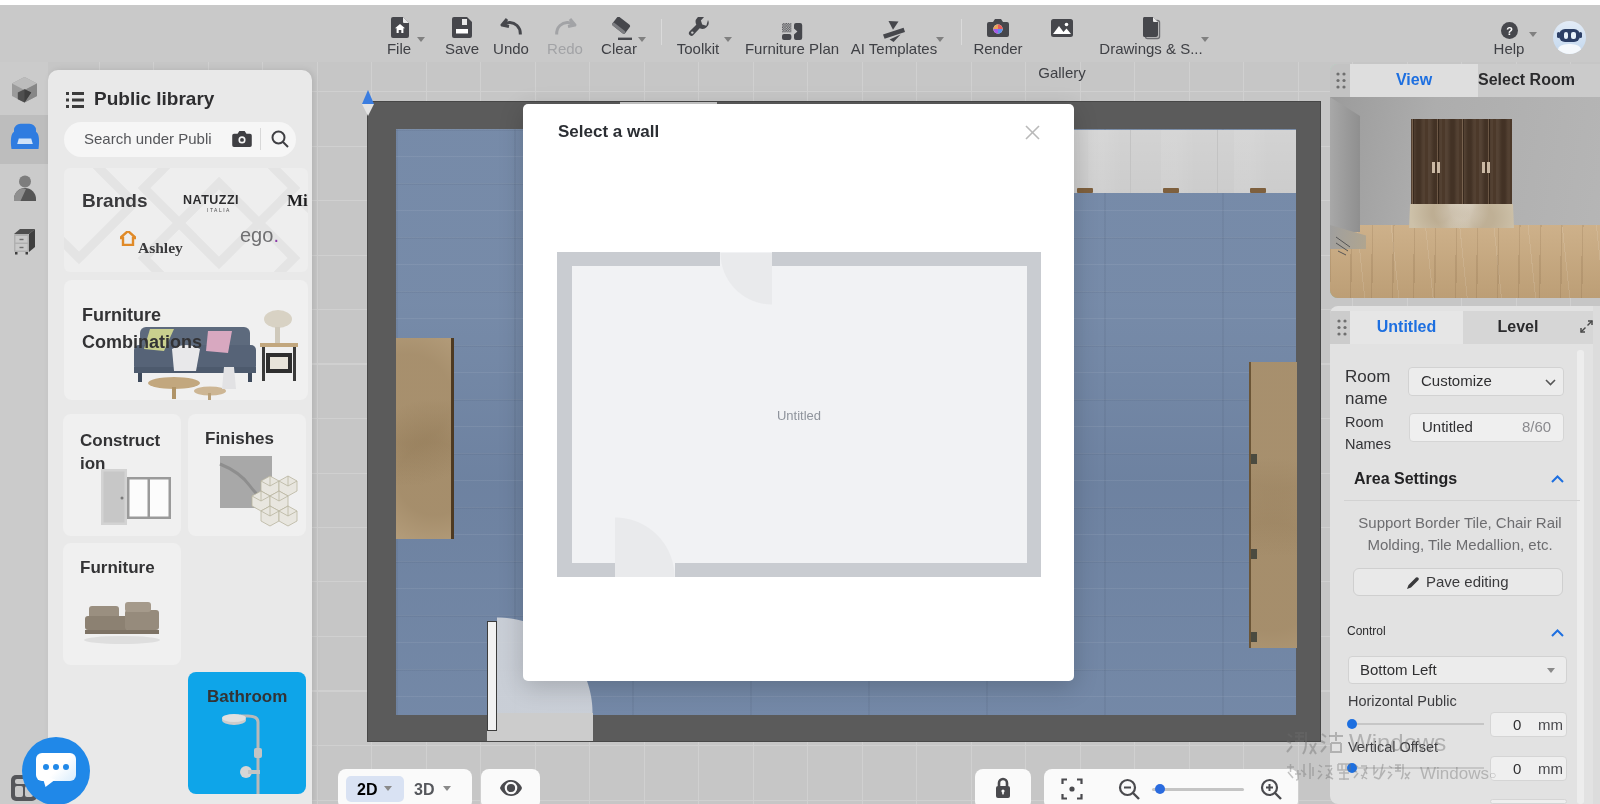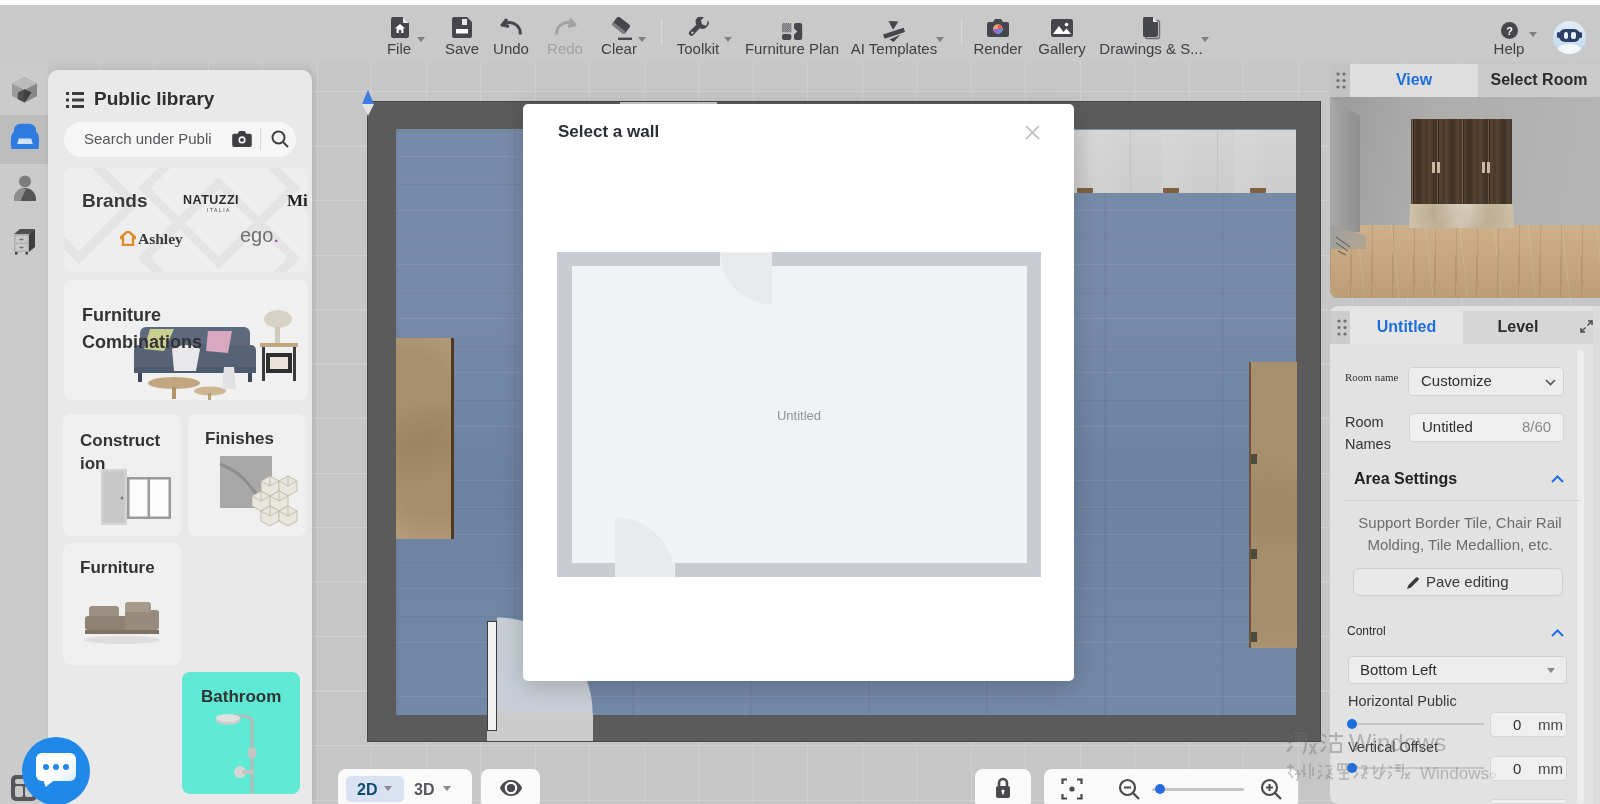--- a/index.html
+++ b/index.html
@@ -75,21 +75,21 @@
   <path d="M52 2 h12 M52 2 v6 h12 v-6 M56 2 v6 M60 2 v6 M53 11 h10 M58 9 v9 M53 17 h10"></path>
   <path d="M69 3 l3 2 M68 9 l3 1 M68 16 l4 -5 M75 4 h6 M78 7 l3 5 M81 5 l-5 12 M75 13 l6 4"></path>
   <path d="M88 3 v9 q3 -3 4 -5 M88 15 l5 2 M97 2 l-3 14 M93 17 l6 -9"></path>
   <path d="M103 4 l3 2 M102 10 l3 1 M102 17 l4 -5 M109 3 h6 M112 3 v6 M109 9 h6 M109 6 h6 M117 2 v7 M117 9 q0 6 -2 8 M119 11 l4 6 M124 10 l-5 7"></path>
 </g>
   </svg>
 <div class="abs" style="left:1420px;top:764px;z-index:60;color:rgba(110,110,110,0.40);font-size:17px;">Windows<span style="font-size:12px;">○</span></div>
 
 <div class="abs" style="left:338px;top:769px;width:134px;height:40px;background:#fafafa;border-radius:8px;"></div>
 <div class="abs" style="left:346px;top:776px;width:58px;height:26px;background:#d9e2f3;border-radius:5px;"></div>
-<div class="abs" style="left:357px;top:781px;color:#0c4a6e;font-weight:bold;font-size:16px;">2D</div>
+<div class="abs" style="left:357px;top:781px;color:#000000;font-weight:bold;font-size:16px;">2D</div>
 <div class="abs" style="left:384px;top:786px;width:0;height:0;border:4px solid transparent;border-top:5px solid #8a8a8a;"></div>
 <div class="abs" style="left:414px;top:781px;color:#55575c;font-weight:bold;font-size:16px;">3D</div>
 <div class="abs" style="left:443px;top:786px;width:0;height:0;border:4px solid transparent;border-top:5px solid #8a8a8a;"></div>
 <div class="abs" style="left:481px;top:769px;width:59px;height:40px;background:#fafafa;border-radius:8px;"></div>
 <svg class="abs" style="left:499px;top:779px;" width="24" height="18" viewBox="0 0 24 18">
     <path d="M12 1 C18 1 22 6 23 9 C22 12 18 17 12 17 C6 17 2 12 1 9 C2 6 6 1 12 1 Z" fill="#4a4a4e"></path>
     <circle cx="12" cy="9" r="5.2" fill="#4a4a4e" stroke="#fafafa" stroke-width="2.2"></circle>
   </svg>
 <div class="abs" style="left:975px;top:769px;width:56px;height:40px;background:#fafafa;border-radius:8px;"></div>
 <svg class="abs" style="left:994px;top:777px;" width="18" height="22" viewBox="0 0 18 22">
@@ -228,21 +228,21 @@
       <path d="M11 14.6 a4.6 4.6 0 0 1 -4.6 -4.6 L11 10 Z" fill="#a45ce8"></path>
       <path d="M6.4 10 a4.6 4.6 0 0 1 4.6 -4.6 L11 10 Z" fill="#e8a45c"></path>
     </svg>
   <div class="tb-label" style="left:938px;">Render</div>
 
   <svg class="abs" style="left:1051px;top:14px;" width="22" height="18" viewBox="0 0 22 18">
       <rect x="0" y="0" width="22" height="18" rx="2.5" fill="#46474c"></rect>
       <circle cx="15.5" cy="5.5" r="1.8" fill="#fff"></circle>
       <path d="M2 15 L8 7 L12.5 13 L15.5 9.5 L20 15 Z" fill="#fff"></path>
     </svg>
-  <div class="tb-label" style="left:1002px;">Gallery</div>
+  <div class="tb-label" style="left:1002px;margin-top:24px;">Gallery</div>
 
   <svg class="abs" style="left:1142px;top:12px;" width="19" height="23" viewBox="0 0 19 23">
       <rect x="3.5" y="3.5" width="14" height="18" rx="2" fill="none" stroke="#6d6e72" stroke-width="1.4"></rect>
       <path d="M1 0 h9 l5 5 v13 a2 2 0 0 1 -2 2 H1 a2 2 0 0 1 -1 -2 V2 a2 2 0 0 1 1 -2 Z" fill="#46474c" transform="translate(1,0)"></path>
       <path d="M10 0 l5 5 h-4 a1 1 0 0 1 -1 -1 Z" fill="#e9e9e9" transform="translate(1,0)"></path>
     </svg>
   <div class="tb-label" style="left:1091px;">Drawings &amp; S...</div>
   <div class="caret" style="left:1201px;top:32px;"></div>
 
   <svg class="abs" style="left:1501px;top:17px;" width="17" height="17" viewBox="0 0 17 17">
@@ -333,21 +333,21 @@
           <path d="M15 -20 L70 35 L15 90 L-40 35 Z"></path>
         </g>
       </svg>
     <div class="abs" style="left:18px;top:22px;font-size:19px;font-weight:bold;color:#3a3a3c;">Brands</div>
     <div class="abs" style="left:119px;top:25px;font-size:12.5px;font-weight:bold;letter-spacing:0.5px;color:#2c2c2e;">NATUZZI</div>
     <div class="abs" style="left:143px;top:39px;font-size:5px;letter-spacing:1.5px;color:#4a4a4c;">ITALIA</div>
     <div class="abs" style="left:223px;top:23px;font-size:17px;font-weight:bold;color:#1e1e20;font-family:'Liberation Serif',serif;">Mi</div>
     <svg class="abs" style="left:56px;top:63px;" width="16" height="15" viewBox="0 0 16 15">
         <path d="M8 0 L16 7 H13 V14 H3 V7 H0 Z" fill="none" stroke="#e08a28" stroke-width="2.4"></path>
       </svg>
-    <div class="abs" style="left:74px;top:62px;font-size:15.5px;font-weight:bold;color:#3a3a3c;font-family:'Liberation Serif',serif;">Ashley</div>
+    <div class="abs" style="left:74px;top:71px;font-size:15.5px;font-weight:bold;color:#3a3a3c;font-family:'Liberation Serif',serif;">Ashley</div>
     <div class="abs" style="left:176px;top:56px;font-size:20px;color:#6f6f71;">ego<span style="color:#8b3aa8;">.</span></div>
   </div>
 
   <div class="abs" style="left:16px;top:210px;width:244px;height:120px;background:#f0f0f0;border-radius:8px;overflow:hidden;">
     <div class="abs" style="left:18px;top:22px;font-size:18px;font-weight:bold;color:#333335;line-height:27px;z-index:3;">Furniture<br>Combinations</div>
 
     <svg class="abs" style="left:48px;top:25px;" width="196" height="95" viewBox="0 0 196 95">
       <rect x="28" y="22" width="110" height="32" rx="6" fill="#5d6a7d"></rect>
       <rect x="22" y="40" width="122" height="26" rx="5" fill="#566377"></rect>
       <rect x="22" y="62" width="122" height="6" fill="#4d5a6d"></rect>
@@ -401,21 +401,21 @@
     <div class="abs" style="left:17px;top:15px;font-size:17px;font-weight:bold;color:#333335;">Furniture</div>
     <svg class="abs" style="left:18px;top:55px;" width="85" height="50" viewBox="0 0 85 50">
       <rect x="8" y="8" width="30" height="14" rx="3" fill="#9a8f80"></rect>
       <rect x="4" y="18" width="44" height="14" rx="3" fill="#8c8172"></rect>
       <rect x="44" y="12" width="34" height="20" rx="3" fill="#968b7c"></rect>
       <rect x="44" y="4" width="26" height="10" rx="3" fill="#a59a8b"></rect>
       <rect x="4" y="32" width="74" height="4" fill="#7d7264"></rect>
       <ellipse cx="41" cy="42" rx="38" ry="4" fill="#dedede"></ellipse>
     </svg>
   </div>
-  <div class="abs" style="left:134px;top:602px;width:118px;height:122px;background:#5eead4;border-radius:8px;">
+  <div class="abs" style="left:140px;top:602px;width:118px;height:122px;background:#0ea5e9;border-radius:8px;">
     <div class="abs" style="left:19px;top:15px;font-size:17px;font-weight:bold;color:#333335;">Bathroom</div>
     <svg class="abs" style="left:30px;top:42px;" width="60" height="80" viewBox="0 0 60 80">
       <line x1="40" y1="8" x2="40" y2="80" stroke="#b9b9b9" stroke-width="3"></line>
       <path d="M40 8 q0 -6 -10 -6 l-8 0" stroke="#b9b9b9" stroke-width="3" fill="none"></path>
       <ellipse cx="16" cy="6" rx="12" ry="5" fill="#cccccc"></ellipse>
         <ellipse cx="16" cy="4" rx="12" ry="4" fill="#e0e0e0"></ellipse>
       <rect x="36" y="34" width="8" height="10" rx="2" fill="#c4c4c4"></rect>
       <circle cx="28" cy="58" r="6" fill="#d6d6d6"></circle>
         <rect x="30" y="56" width="12" height="4" fill="#c4c4c4"></rect>
     </svg>
@@ -444,21 +444,21 @@
       <g fill="#6f6f6f">
         <circle cx="2" cy="2" r="1.6"></circle>
         <circle cx="8" cy="2" r="1.6"></circle>
         <circle cx="2" cy="8.5" r="1.6"></circle>
         <circle cx="8" cy="8.5" r="1.6"></circle>
         <circle cx="2" cy="15" r="1.6"></circle>
         <circle cx="8" cy="15" r="1.6"></circle>
       </g>
     </svg>
   <div class="abs" style="left:20px;top:7px;width:128px;text-align:center;font-size:16px;font-weight:bold;color:#1d6fe0;">View</div>
-  <div class="abs" style="left:148px;top:7px;width:122px;text-align:center;font-size:16px;font-weight:bold;color:#2b2b2d;">Select Room</div>
+  <div class="abs" style="left:148px;top:7px;width:122px;font-size:16px;font-weight:bold;color:#2b2b2d;">Select Room</div>
 
   <div class="abs" style="left:0;top:33px;width:270px;height:201px;background:linear-gradient(100deg,#9b9b9b 0%,#adadad 35%,#b6b6b6 100%);">
     <div class="abs" style="left:0;top:128px;width:270px;height:73px;background:#c8a87d;background-image:repeating-linear-gradient(91deg, rgba(90,60,30,0.13) 0 1.5px, rgba(0,0,0,0) 1.5px 21px),repeating-linear-gradient(84deg, rgba(255,255,255,0.10) 0 1px, rgba(0,0,0,0) 1px 34px),linear-gradient(180deg, rgba(255,255,255,0.10), rgba(0,0,0,0.06));"></div>
     <div class="abs" style="left:0;top:0;width:30px;height:135px;background:linear-gradient(90deg,#a8a8a8,#8f8f8f);clip-path:polygon(0 0,100% 14%,100% 100%,0 100%);"></div>
     <div class="abs" style="left:0;top:122px;width:36px;height:30px;background:linear-gradient(100deg,#9f9f9f,#b0a58f);clip-path:polygon(0 20%,100% 55%,100% 100%,0 100%);"></div>
     <svg class="abs" style="left:4px;top:138px;" width="22" height="22">
         <g stroke="#555" stroke-width="1">
           <line x1="2" y1="2" x2="16" y2="12"></line>
           <line x1="2" y1="8" x2="14" y2="16"></line>
           <line x1="4" y1="16" x2="12" y2="20"></line>
@@ -496,21 +496,21 @@
         <path d="M8 1 H12 V5"></path>
         <path d="M12 1 L7.5 5.5"></path>
         <path d="M5 12 H1 V8"></path>
         <path d="M1 12 L5.5 7.5"></path>
       </g>
     </svg>
 
   <div class="abs" style="left:247px;top:44px;width:7px;height:454px;background:#ededed;border-radius:3px;"></div>
   <div class="abs" style="left:263px;top:0;width:7px;height:498px;background:#dcdcdc;"></div>
 
-  <div class="abs" style="left:15px;top:60px;width:64px;font-size:11px;color:#333336;line-height:22px;font-family:Liberation Serif, serif;">Room name</div>
+  <div class="abs" style="left:15px;top:60px;width:64px;font-size:17px;color:#333336;line-height:22px;">Room name</div>
   <div class="abs" style="left:78px;top:61px;width:156px;height:29px;background:#ececec;border:1px solid #d2d2d2;border-radius:4px;">
     <div class="abs" style="left:12px;top:4px;font-size:15px;color:#2f2f31;">Customize</div>
     <svg class="abs" style="left:136px;top:11px;" width="11" height="7" viewBox="0 0 11 7">
         <path d="M1 1 L5.5 5.5 L10 1" stroke="#555" stroke-width="1.6" fill="none"></path>
       </svg>
   </div>
   <div class="abs" style="left:15px;top:105px;width:64px;font-size:14.5px;color:#333336;line-height:22px;">Room Names</div>
   <div class="abs" style="left:79px;top:107px;width:155px;height:29px;background:#efefef;border:1px solid #d5d5d5;border-radius:4px;">
     <div class="abs" style="left:12px;top:4px;font-size:15px;color:#2f2f31;">Untitled</div>
     <div class="abs" style="left:112px;top:4px;font-size:15px;color:#8a8a8e;">8/60</div>

